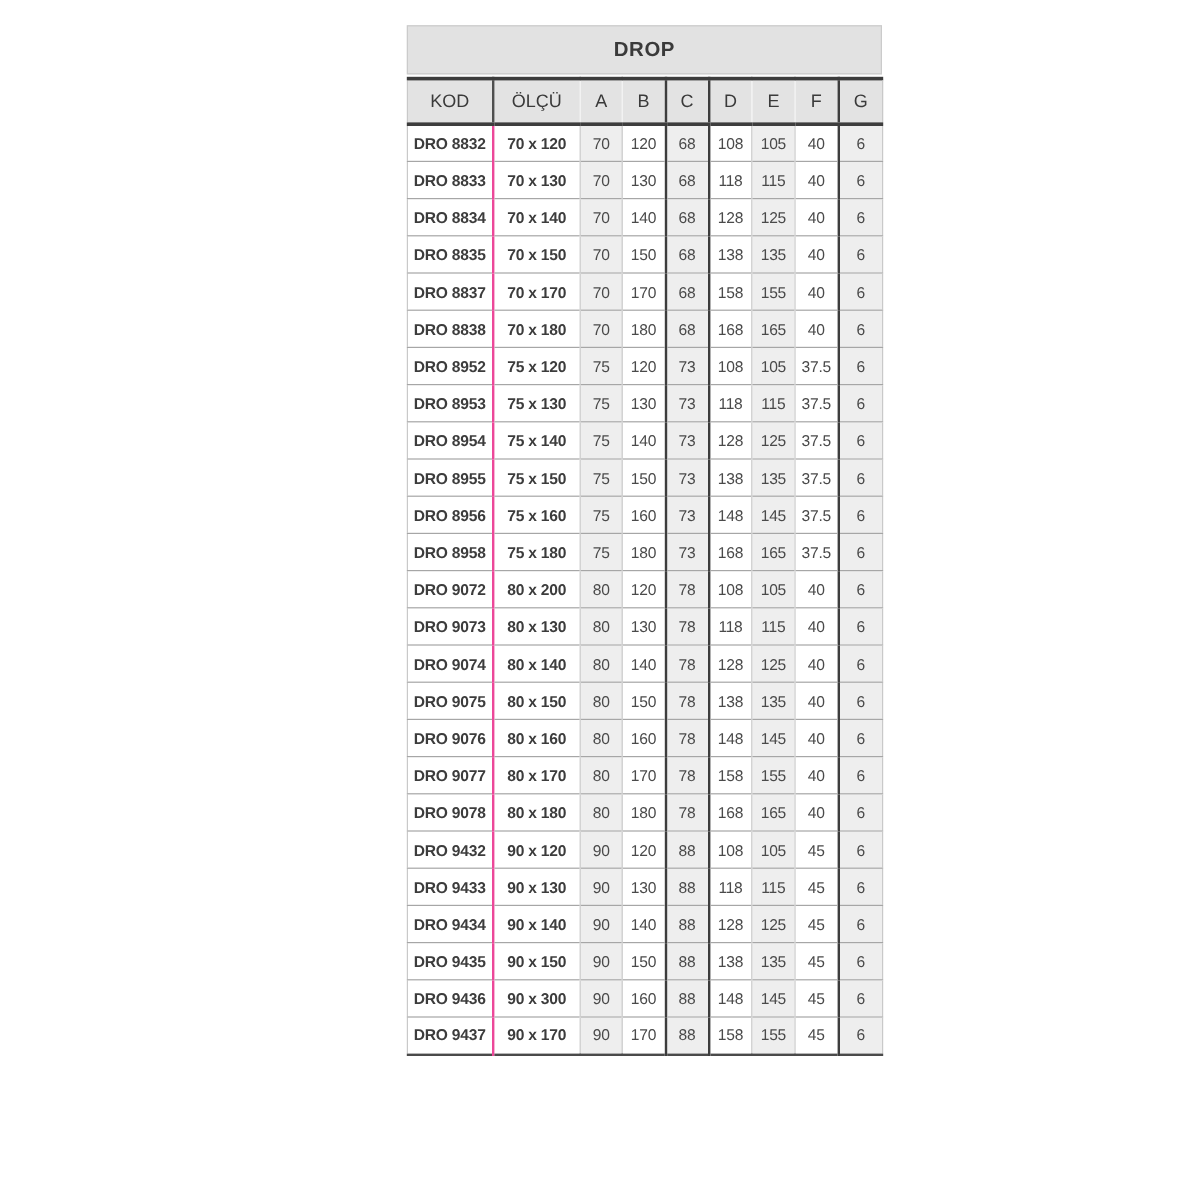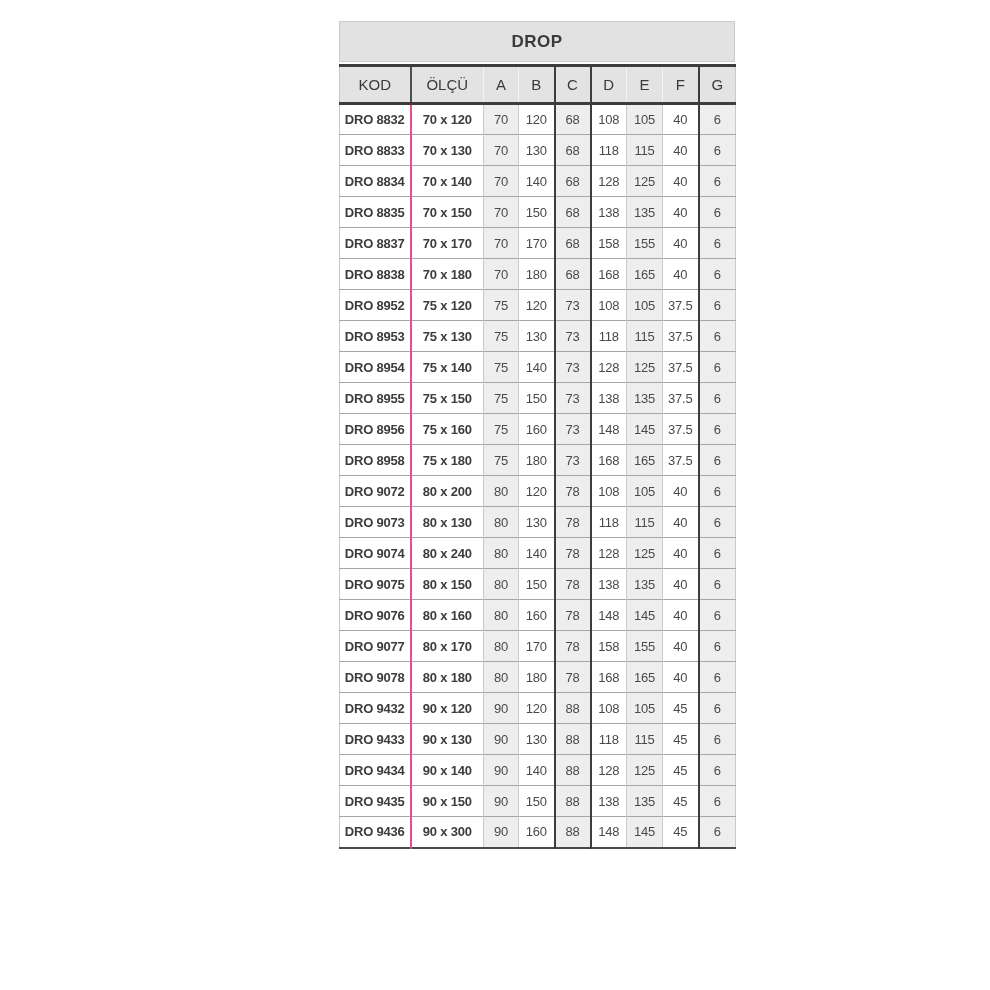--- a/index.html
+++ b/index.html
@@ -272,21 +272,21 @@
           <td>80</td>
           <td>130</td>
           <td>78</td>
           <td>118</td>
           <td>115</td>
           <td>40</td>
           <td>6</td>
         </tr>
         <tr>
           <td>DRO 9074</td>
-          <td>80 x 240</td>
+          <td>80 x 140</td>
           <td>80</td>
           <td>140</td>
           <td>78</td>
           <td>128</td>
           <td>125</td>
           <td>40</td>
           <td>6</td>
         </tr>
         <tr>
           <td>DRO 9075</td>
@@ -377,18 +377,29 @@
           <td>6</td>
         </tr>
         <tr>
           <td>DRO 9436</td>
           <td>90 x 300</td>
           <td>90</td>
           <td>160</td>
           <td>88</td>
           <td>148</td>
           <td>145</td>
+          <td>45</td>
+          <td>6</td>
+        </tr>
+        <tr>
+          <td>DRO 9437</td>
+          <td>90 x 170</td>
+          <td>90</td>
+          <td>170</td>
+          <td>88</td>
+          <td>158</td>
+          <td>155</td>
           <td>45</td>
           <td>6</td>
         </tr>
       </tbody>
   </table>
 </div>
 
 </body></html>

